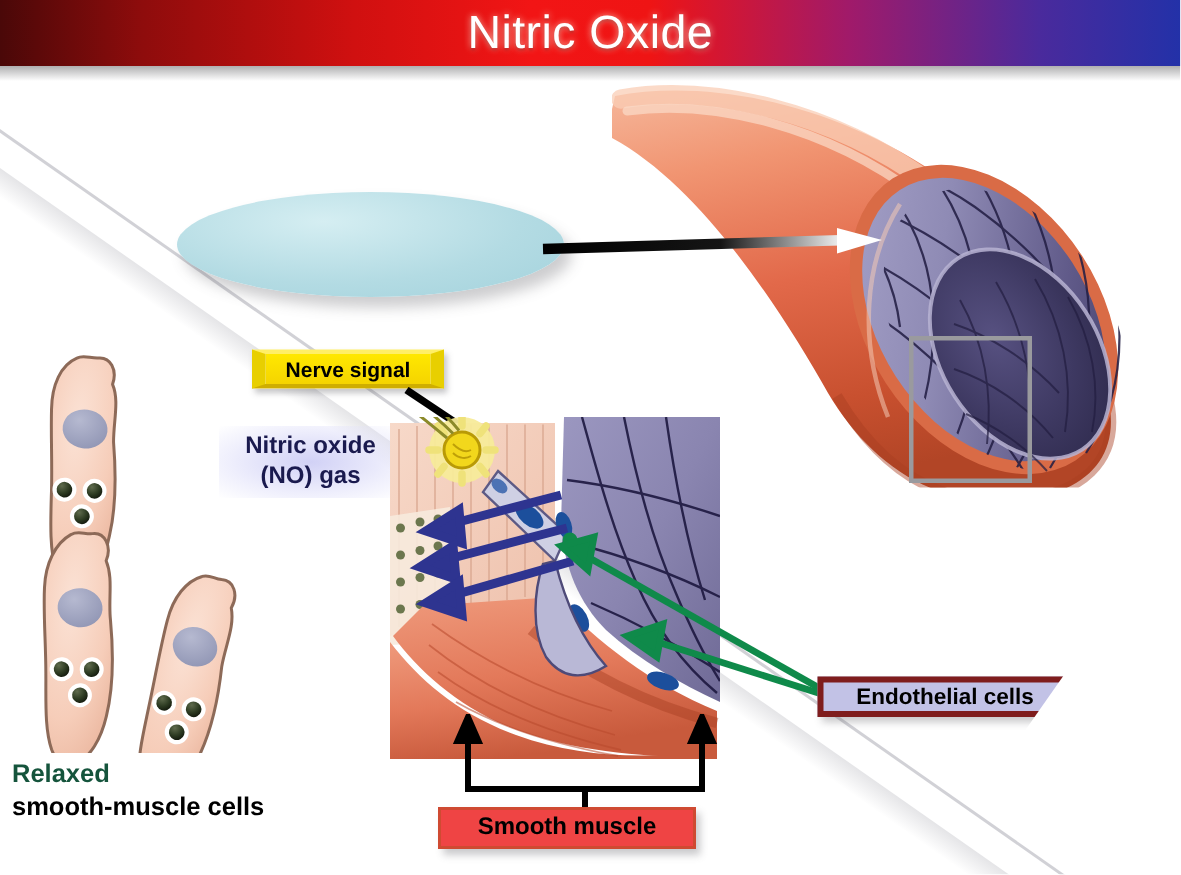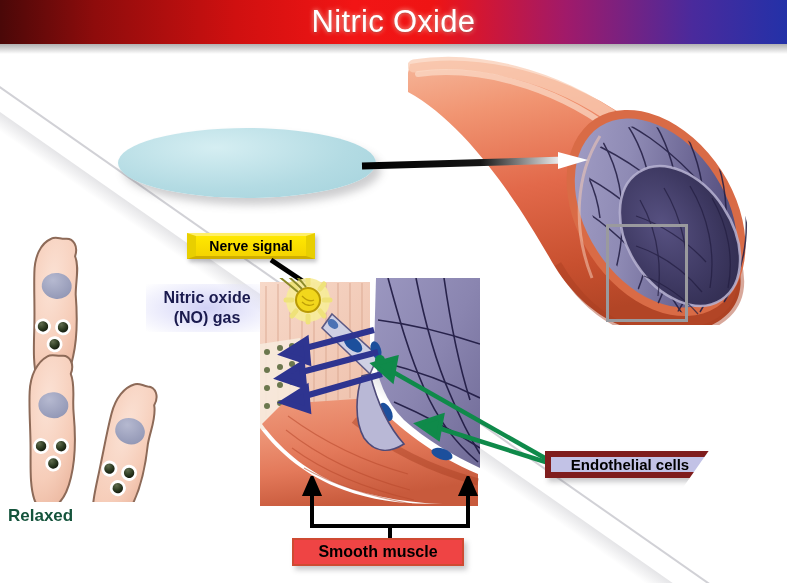--- a/index.html
+++ b/index.html
@@ -46,42 +46,42 @@
   #grayrect{position:absolute;left:606px;top:224px;width:76px;height:92px;
     border:3px solid #9a9a9e;background:transparent;}
 
   
   #nerve-label{position:absolute;left:168px;top:233px;width:128px;height:26px;
     background:linear-gradient(180deg,#ffe800 0%,#f5d400 100%);
     border-top:3px solid #ffef66;border-bottom:3px solid #cfae00;
     border-left:9px solid #e8cf00;border-right:9px solid #e8cf00;
     box-sizing:border-box;display:flex;align-items:center;justify-content:center;
     font-size:14px;font-weight:bold;color:#000;
-    box-shadow:2px 3px 4px rgba(90,90,95,.35);margin-left:19px;}
+    box-shadow:2px 3px 4px rgba(90,90,95,.35);}
   #nerve-arrow{position:absolute;left:268px;top:258px;width:78px;height:56px;}
 
   #no-label{position:absolute;left:146px;top:284px;width:122px;height:48px;
     display:flex;flex-direction:column;align-items:center;justify-content:center;
     font-size:16px;font-weight:bold;color:#1a1a4e;line-height:1.25;
     background:radial-gradient(ellipse at 50% 50%,rgba(205,205,245,.92) 0%,rgba(225,225,250,.55) 62%,rgba(255,255,255,0) 100%);}
 
   #relaxed-label{position:absolute;left:8px;top:505px;width:240px;
     font-size:17px;font-weight:bold;line-height:1.3;}
   #relaxed-label .grn{color:#15543c;display:block;}
   #relaxed-label .blk{color:#000;display:block;}
 
   #smooth-label{position:absolute;left:292px;top:538px;width:172px;height:28px;
     background:#ef4444;border:2px solid #cf4a32;box-sizing:border-box;
     display:flex;align-items:center;justify-content:center;
     font-size:16px;font-weight:bold;color:#000;
     box-shadow:3px 4px 5px rgba(90,90,95,.32);}
   #smooth-bracket{position:absolute;left:290px;top:476px;width:190px;height:64px;}
 
   #endocells-label{position:absolute;left:545px;top:451px;width:170px;height:27px;
-    background:#c2c2e6;border:6px solid #7f1d1d;box-sizing:border-box;
+    background:#c2c2e6;border:4px solid #7f1d1d;box-sizing:border-box;
     display:flex;align-items:center;justify-content:center;
     font-size:15px;font-weight:bold;color:#000;
     box-shadow:3px 4px 5px rgba(90,90,95,.32);}
   #green-arrows{position:absolute;left:360px;top:350px;width:200px;height:125px;}
 
   
   #cells{position:absolute;left:10px;top:222px;width:225px;height:280px;}
 
   
   #inset{position:absolute;left:258px;top:278px;width:222px;height:228px;}
@@ -277,20 +277,21 @@
             <circle cx="43" cy="90" r="5.2" fill="url(#granG)"></circle>
           <circle cx="37" cy="108" r="8" fill="#fff"></circle>
             <circle cx="37" cy="108" r="5.2" fill="url(#granG)"></circle>
         </g>
       </g>
     </svg>
   </div>
 
   <div id="relaxed-label">
     <span class="grn">Relaxed</span>
+    <span class="blk">smooth-muscle cells</span>
   </div>
 
   <div id="inset">
     <svg width="222" height="228" viewBox="0 0 222 228">
       <defs>
         <linearGradient id="palG" x1="0" y1="0" x2="1" y2="1">
           <stop offset="0%" stop-color="#f7d9c9"></stop>
           <stop offset="100%" stop-color="#eec0ab"></stop>
         </linearGradient>
         <linearGradient id="salG" x1="0" y1="0" x2="0.3" y2="1">

